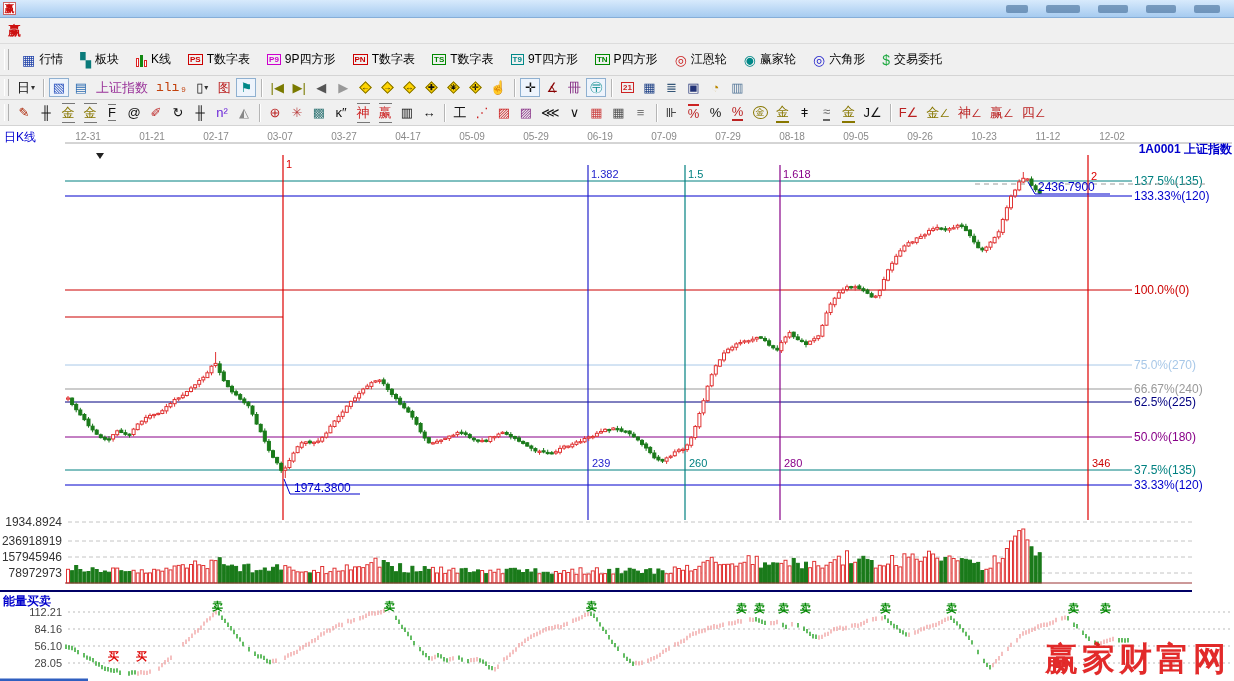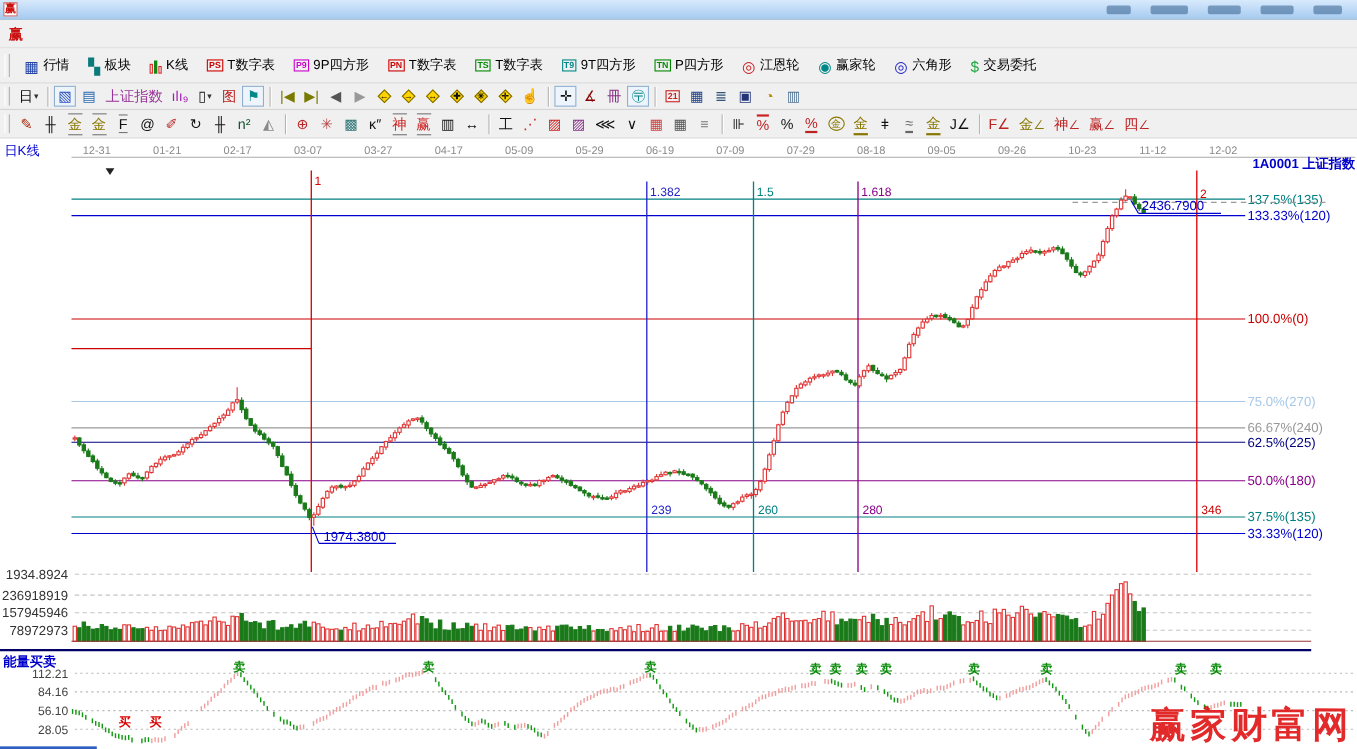--- a/index.html
+++ b/index.html
@@ -128,21 +128,21 @@
     <span class="ticon pressed">
       <span style="color: rgb(42, 82, 190);">▧</span>
     </span>
     <span class="ticon">
       <span style="color: rgb(42, 106, 176);">▤</span>
     </span>
     <span class="ticon">
       <span style="color: rgb(153, 51, 153);">上证指数</span>
     </span>
     <span class="ticon">
-      <span style="color: #a21caf;">ılı₉</span>
+      <span style="color: #c2410c; font-family: Liberation Mono, monospace;">ılı₉</span>
     </span>
     <span class="ticon">
       <span style="color: rgb(17, 17, 17);">▯</span>
       <span class="dd">▾</span>
     </span>
     <span class="ticon">
       <span style="color: rgb(187, 34, 34);">图</span>
     </span>
     <span class="ticon pressed">
       <span style="color: rgb(0, 136, 136);">⚑</span>
@@ -243,21 +243,21 @@
     <span class="ticon">
       <span style="color: rgb(187, 34, 34);">✐</span>
     </span>
     <span class="ticon">
       <span style="color: rgb(17, 17, 17);">↻</span>
     </span>
     <span class="ticon">
       <span style="color: rgb(17, 17, 17);">╫</span>
     </span>
     <span class="ticon">
-      <span style="color: #14532d;">n²</span>
+      <span style="color: #6d28d9;">n²</span>
     </span>
     <span class="ticon">
       <span style="color: rgb(136, 136, 136);">◭</span>
     </span>
     <span class="vsep"></span>
     <span class="ticon">
       <span style="color: rgb(187, 34, 34);">⊕</span>
     </span>
     <span class="ticon">
       <span style="color: rgb(187, 68, 68);">✳</span>

